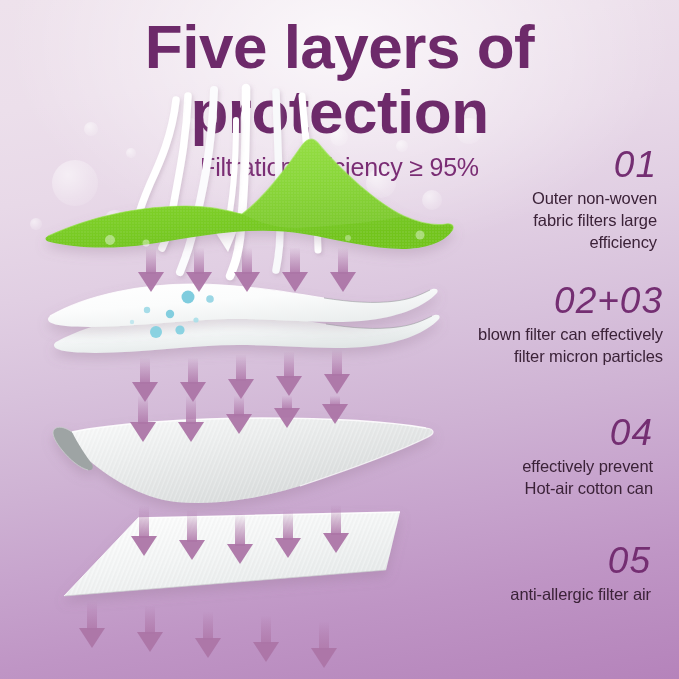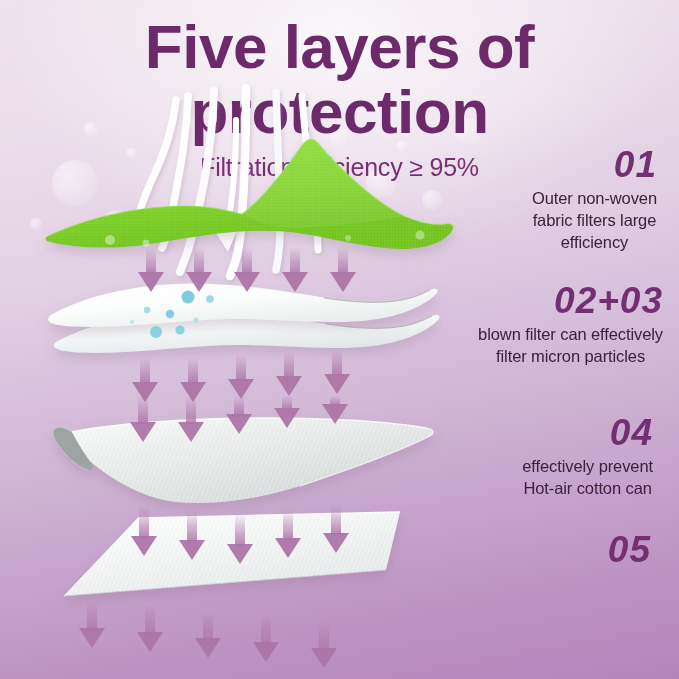--- a/index.html
+++ b/index.html
@@ -43,34 +43,34 @@
   }
   .sub-title {
     margin-top:9px;
     font-size:25px; font-weight:500; letter-spacing:-0.2px;
     color:#7a2d74;
   }
 
   
   .info-block { position:absolute; text-align:right; }
   .info-num {
-    font-size:37px; font-style:italic; font-weight:700;
+    font-size:37px; font-style:italic; font-weight:400;
     color:#742e72; letter-spacing:1px; line-height:1;
     margin-bottom:5px;
   }
   .info-desc {
     font-size:16.5px; color:#3b2238; line-height:1.32;
     font-weight:400; letter-spacing:-0.1px;
   }
-  .info-desc span { display:block; white-space:nowrap;text-align:center; }
+  .info-desc span { display:block; white-space:nowrap; }
 
   #block-01 { right:22px; top:146px; }
   #block-02 { right:16px; top:282px; }
   #block-04 { right:26px; top:414px; }
-  #block-05 { right:28px; top:531px; }
+  #block-05 { right:28px; top:542px; }
 
   
   .parrow { position:absolute; pointer-events:none; }
   .parrow .shaft {
     position:absolute; left:50%; top:0; transform:translateX(-50%);
     width:10px;
     background:linear-gradient(to bottom, rgba(176,122,171,0.02) 0%, rgba(176,122,171,0.45) 45%, rgba(176,122,171,0.92) 100%);
   }
   .parrow .head {
     position:absolute; left:50%; transform:translateX(-50%);
@@ -412,16 +412,17 @@
     <div class="info-num">04</div>
     <div class="info-desc">
       <span>effectively prevent</span>
       <span>Hot-air cotton can</span>
     </div>
   </div>
 
   <div class="info-block" id="block-05">
     <div class="info-num">05</div>
     <div class="info-desc">
+      <span>anti-allergic filter air</span>
     </div>
   </div>
 
 </div>
 
 </body></html>

